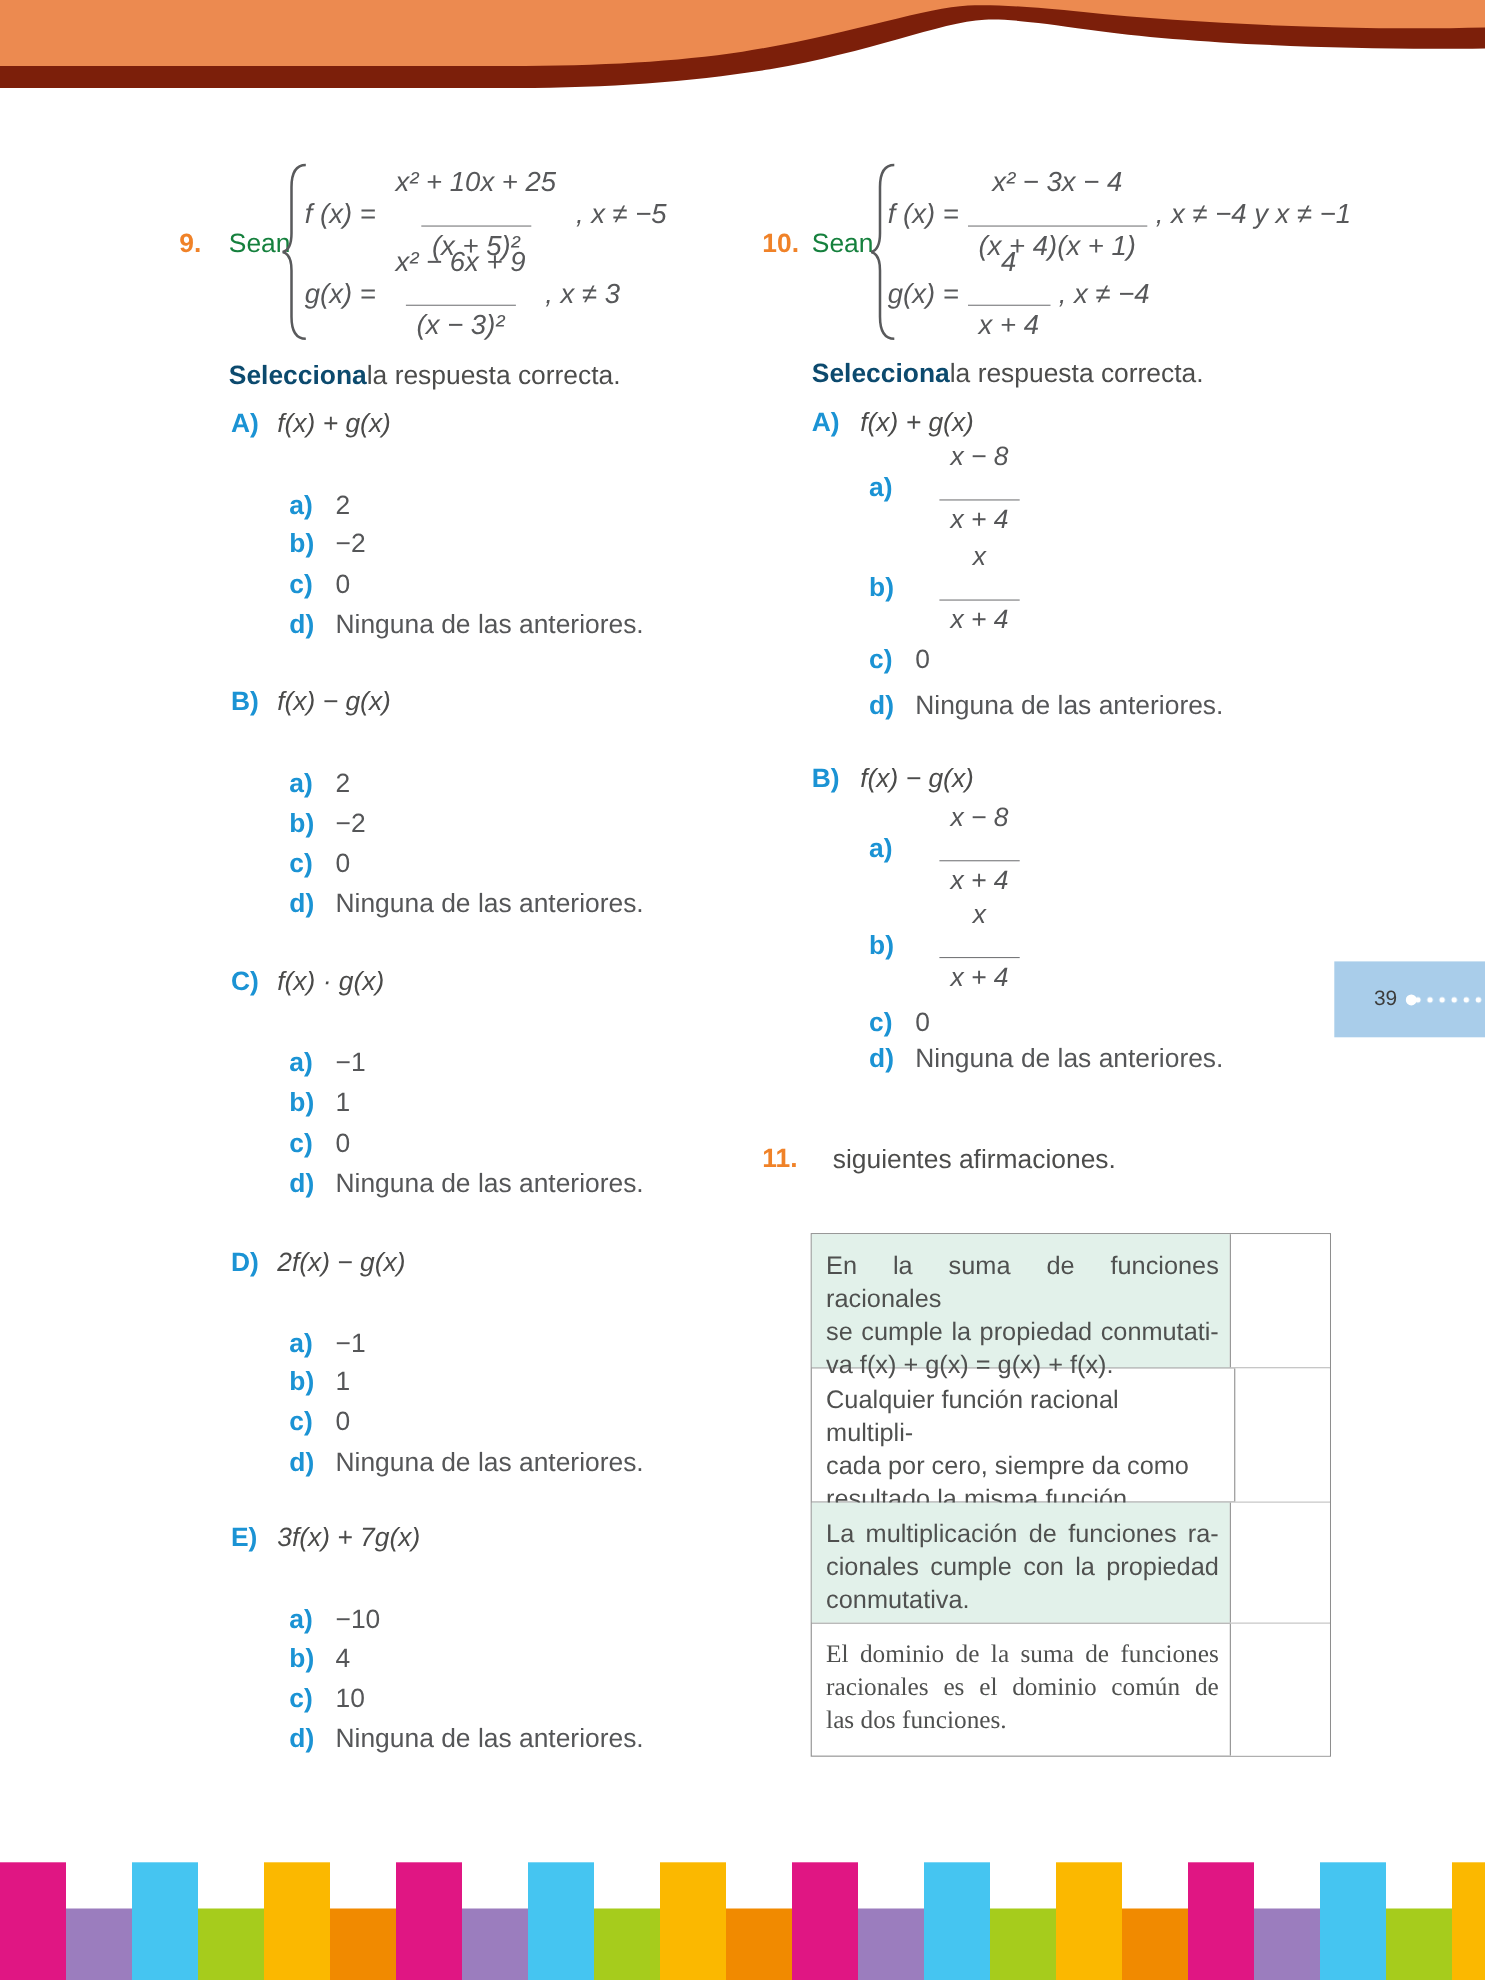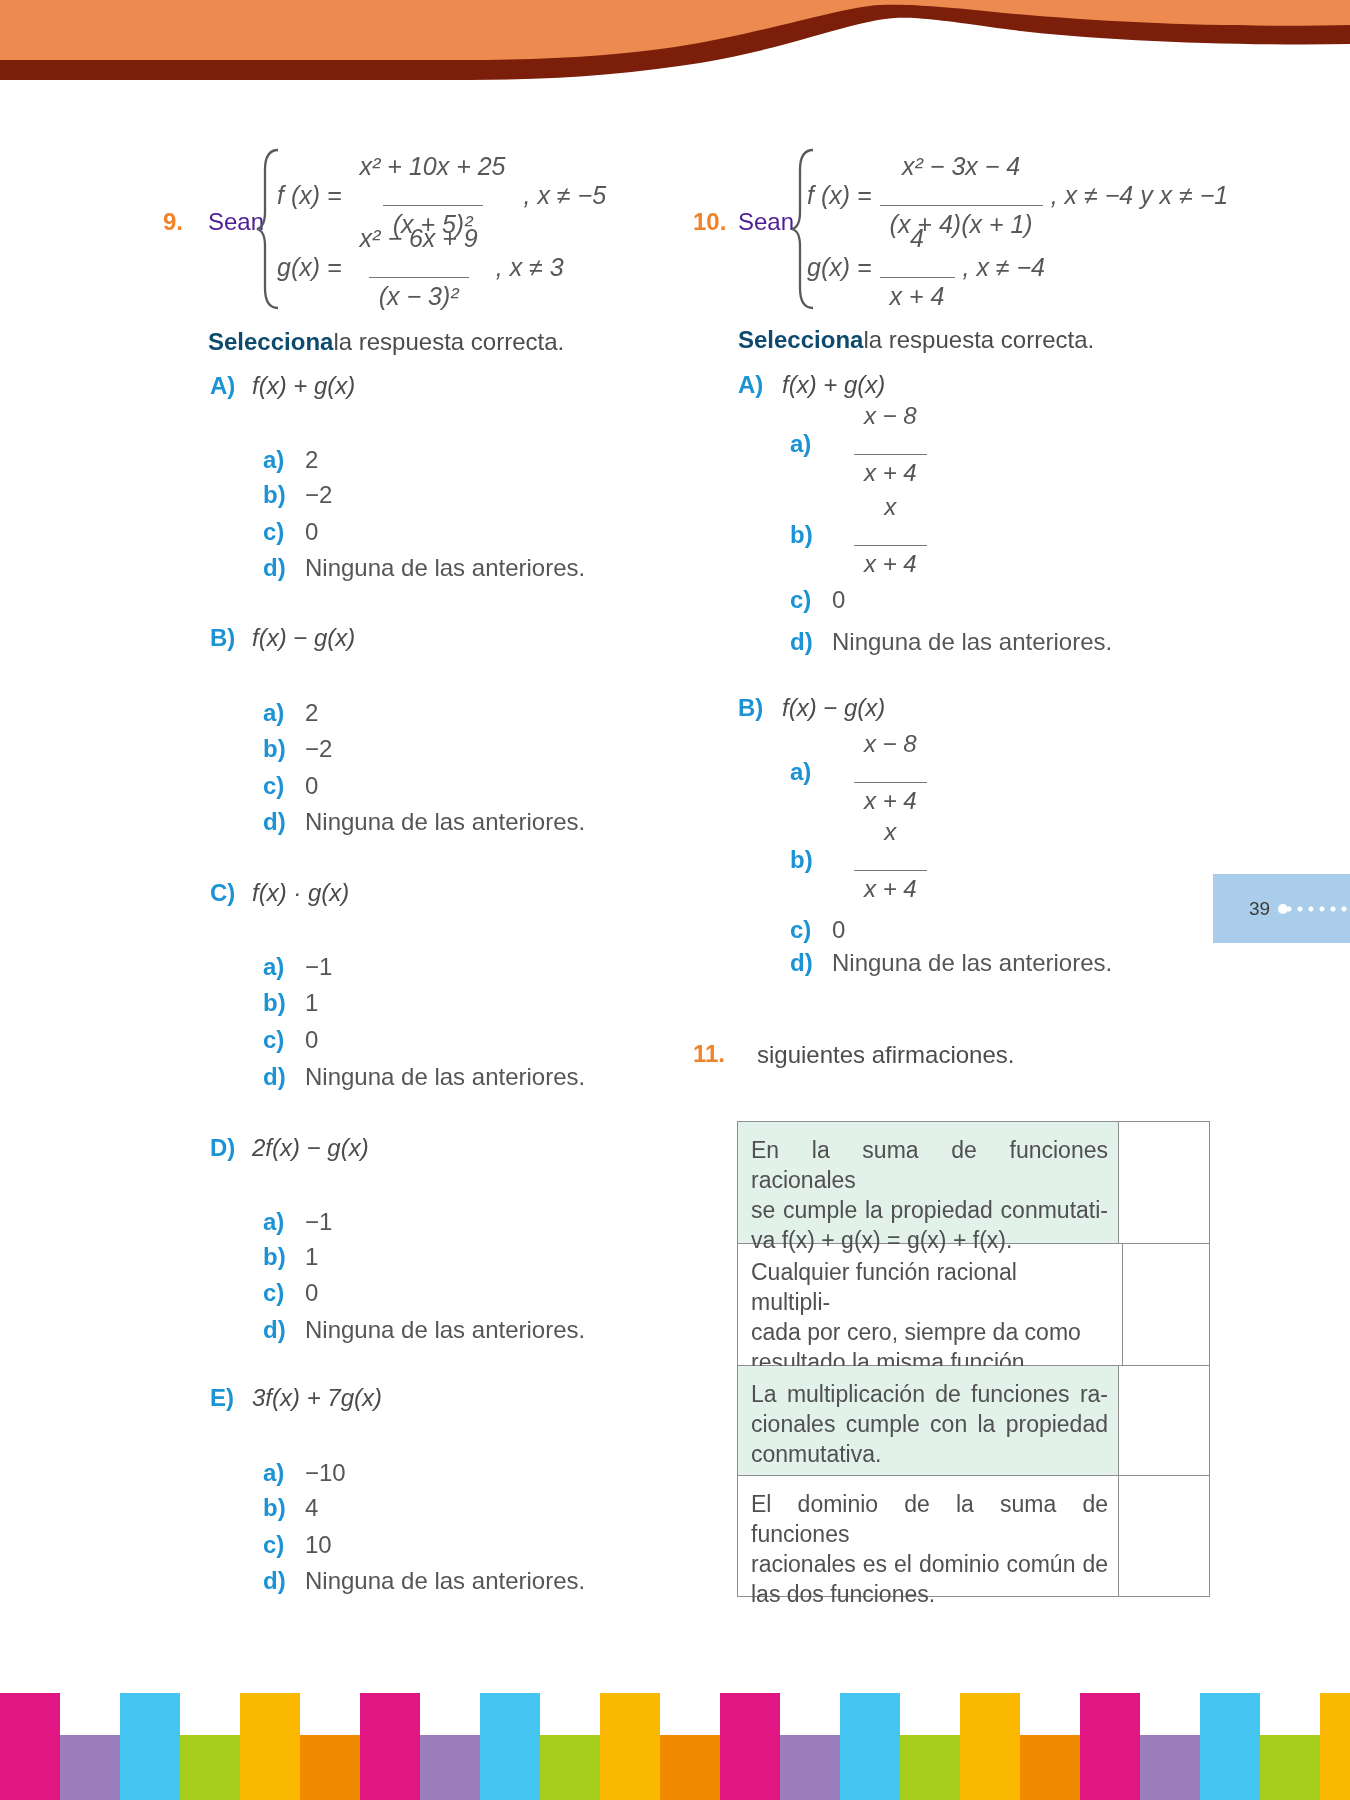--- a/index.html
+++ b/index.html
@@ -24,21 +24,21 @@
   .sel b{font-weight:bold;color:#0c4a6e;}
   .plabel{display:inline-block;width:42px;font-weight:bold;color:var(--blue);}
   .plabel-r{display:inline-block;width:44px;font-weight:bold;color:var(--blue);}
   .expr{font-style:italic;color:#4b4b4a;}
   .olabel{display:inline-block;width:42px;font-weight:bold;color:var(--blue);}
   .oval{color:#555658;}
 
   
   .exhead{position:absolute;height:30px;display:flex;align-items:center;font-size:24px;}
   .exnum{display:inline-block;width:45px;font-weight:bold;color:var(--orange);}
-  .intro{color:#4c1d95;}
+  .intro{color:#15803d;}
 
   
   .frow{position:absolute;height:80px;display:flex;align-items:center;font-size:25px;color:var(--math);font-style:italic;white-space:nowrap;}
   .lhs{margin-right:8px;}
   .frac{display:inline-flex;flex-direction:column;align-items:center;}
   .fnum{padding:0 10px 4px;}
   .fden{border-top:1.6px solid #77787a;padding:4px 10px 0;margin-top:20px;}
   .cond{margin-left:8px;}
   .brace{position:absolute;}
 
@@ -50,21 +50,21 @@
   
   .ex11head{position:absolute;display:flex;align-items:flex-start;font-size:24px;gap:19px;}
   .ex11text{width:342px;}
   .cl{display:block;line-height:30px;}
   .stretch{text-align:justify;text-align-last:justify;}
   .ex11text .b{font-weight:bold;color:#3e3e3d;}
 
   
   .vf-table{position:absolute;border:1px solid var(--tableline);background:#fff;}
   .vf-row{display:flex;border-bottom:1px solid var(--tableline);}
-  .vf-row:last-child{border-bottom:none;}
+  .vf-row:last-child{border-bottom:none;font-family:Liberation Serif, serif;}
   .vf-cell{padding:13px 10px 0 13px;font-size:23px;line-height:29.5px;color:#4f504f;}
   .vf-statement{width:380px;}
   .vf-answer{width:91px;border-left:1px solid var(--tableline);background:#fff;}
   .mint{background:var(--mint);}
 
   
   .page-badge{position:absolute;display:flex;align-items:center;background:var(--badge);}
   .page-badge .pnum{margin-left:36px;font-size:19px;color:#3c3c3b;}
   .dotline{flex:1;height:6px;margin-left:16px;position:relative;background-image:radial-gradient(circle at 3px 3px,#fff 2.3px,rgba(255,255,255,0) 2.8px);background-size:11px 6px;background-repeat:repeat-x;}
   .dotline::before{content:"";position:absolute;left:-8px;top:-2px;width:10px;height:10px;border-radius:50%;background:#fff;}

